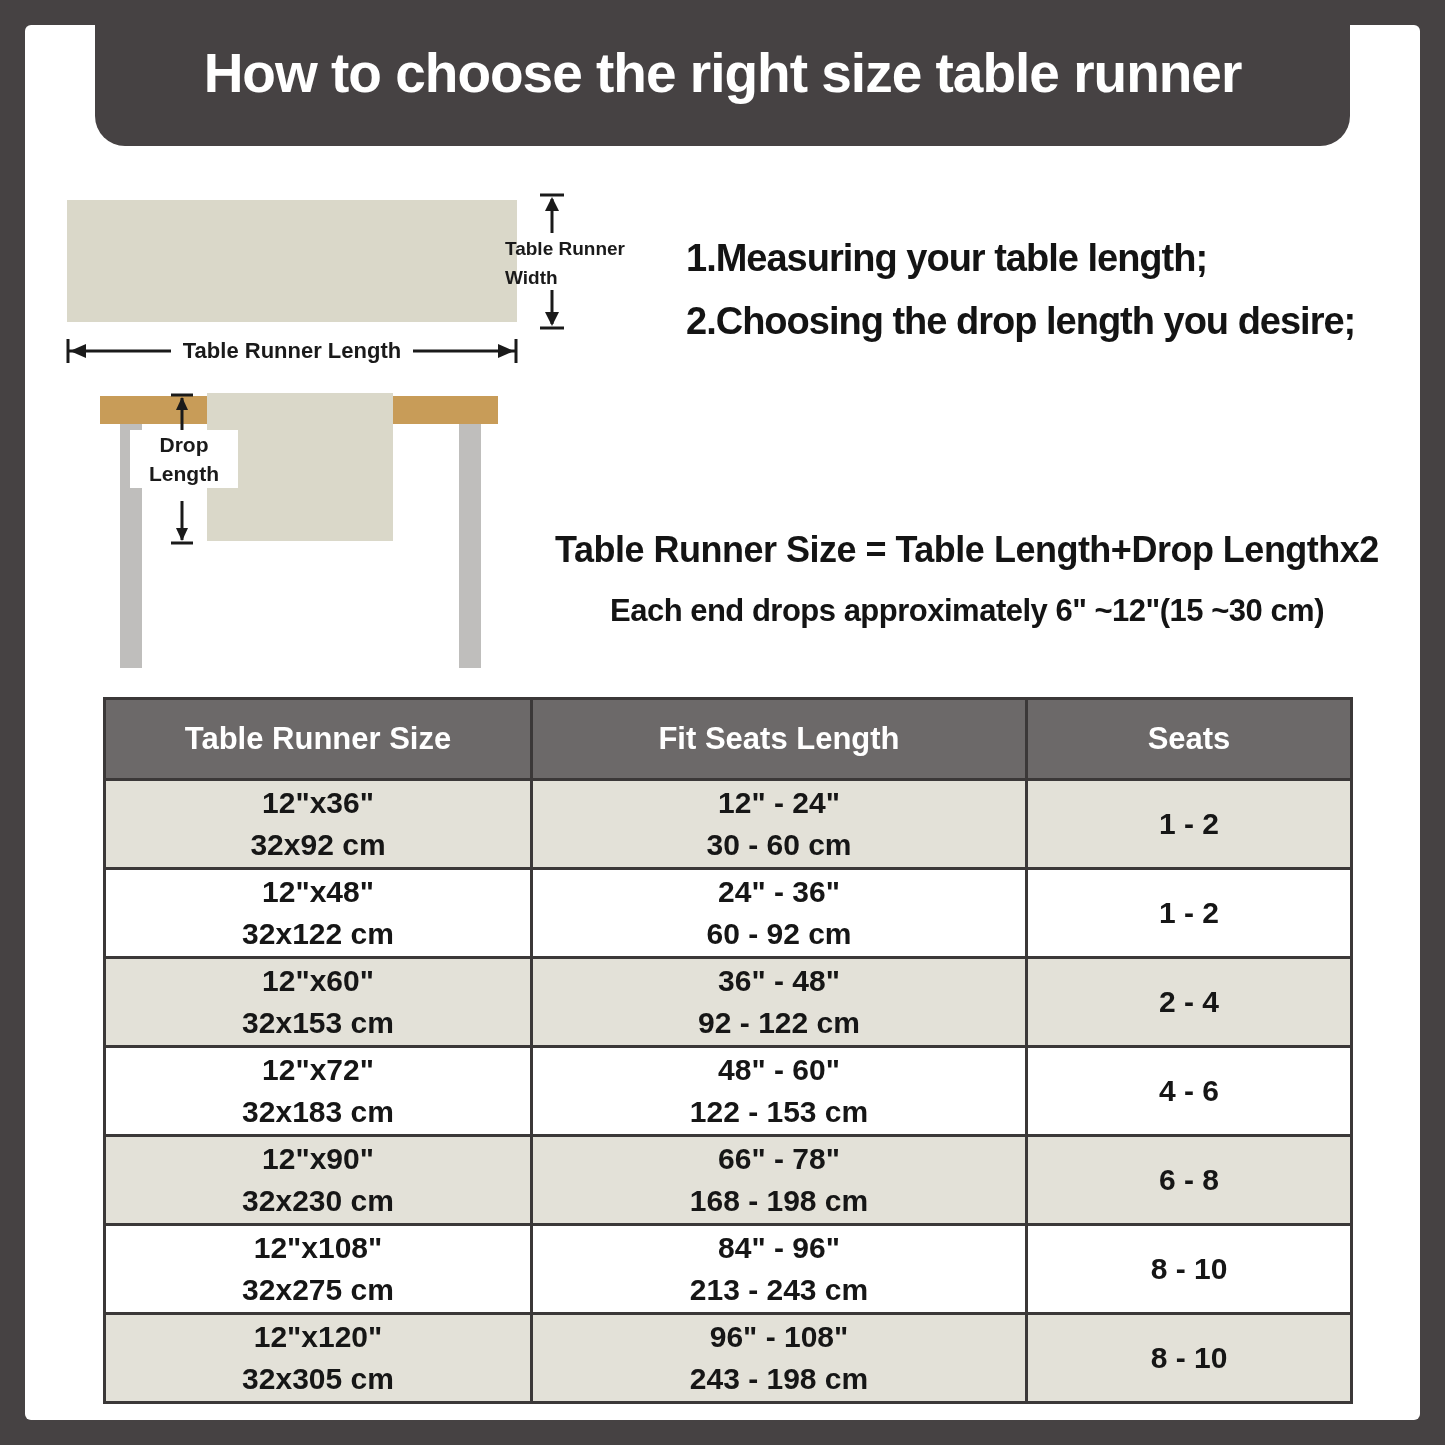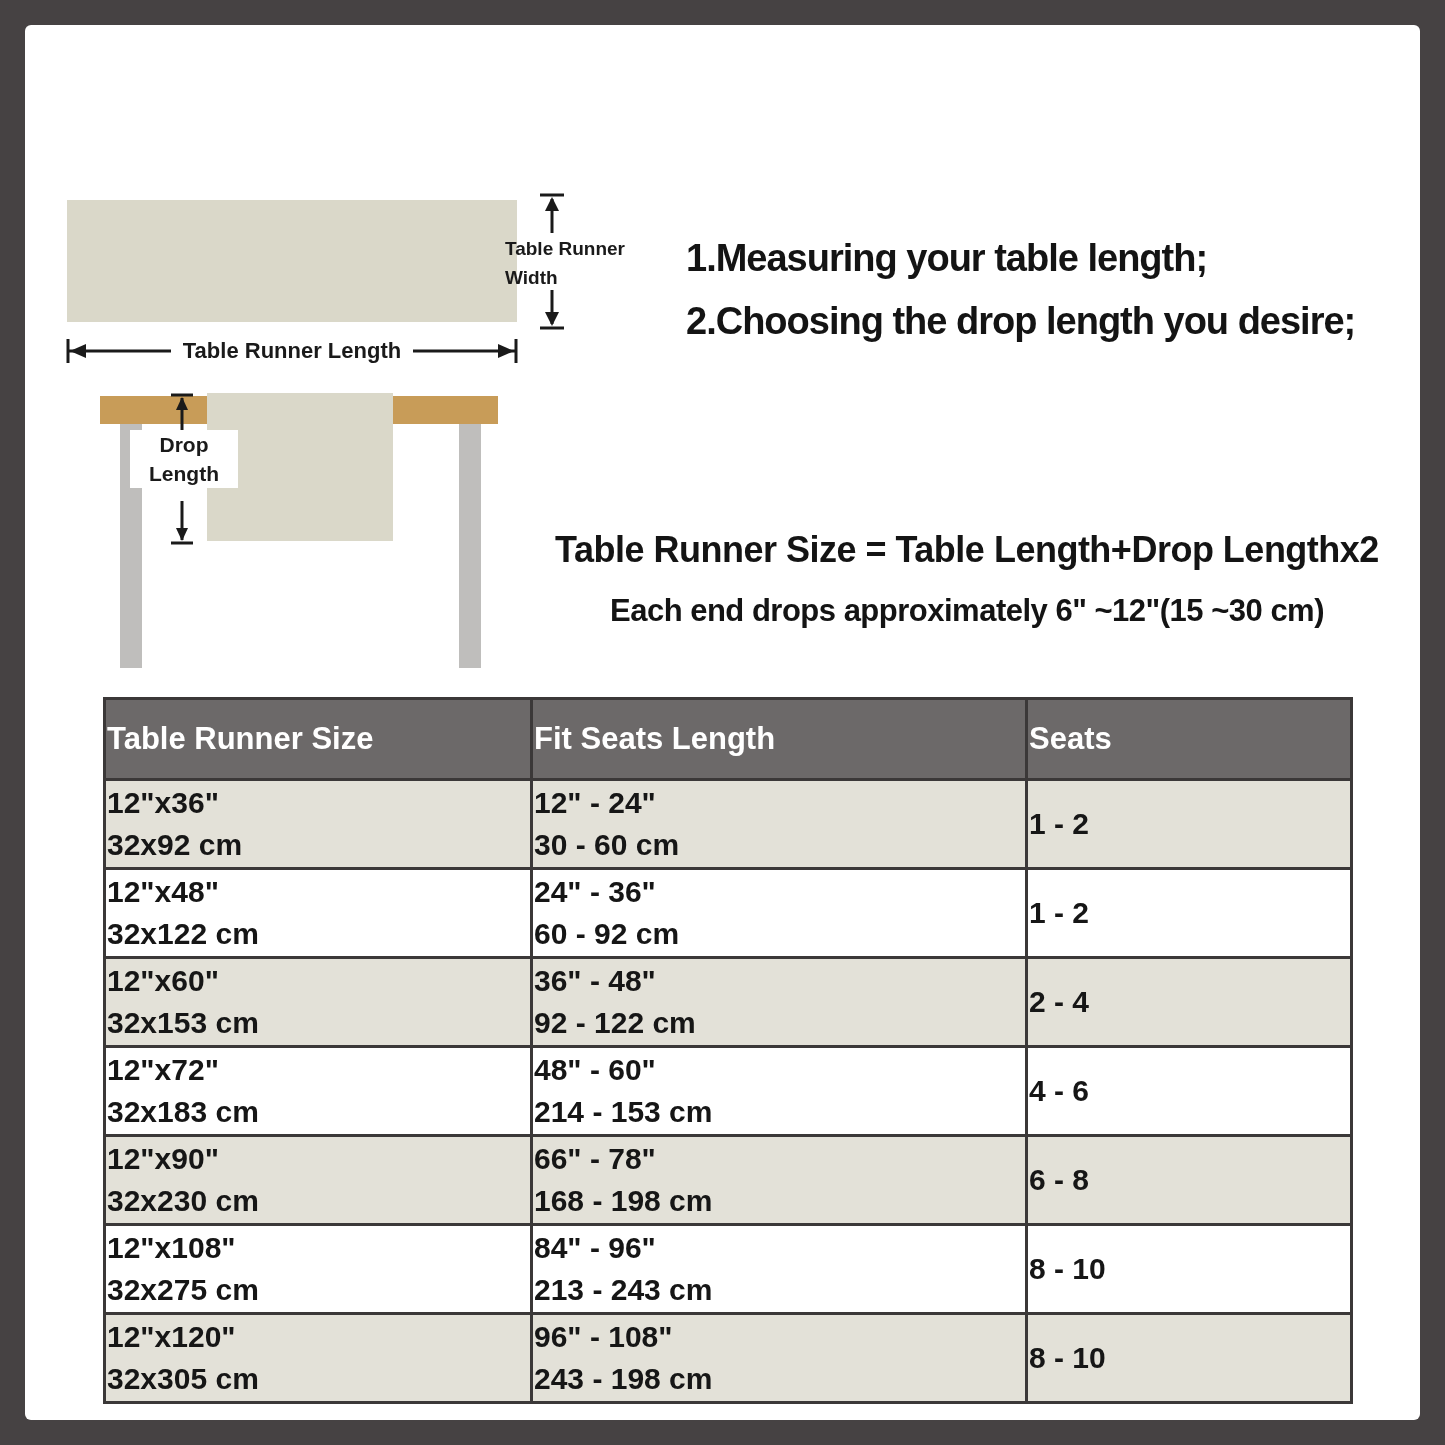--- a/index.html
+++ b/index.html
@@ -64,37 +64,40 @@
   .step3{top:424px;}
   .formula-block{left:460px;top:529px;width:1014px;text-align:center;color:#141414;}
   .formula-line{font-size:36px;letter-spacing:-0.5px;white-space:nowrap;}
   .drops-line{margin-top:22px;font-size:31px;letter-spacing:-0.5px;white-space:nowrap;}
   
   table.size-chart{
     position:absolute;left:103px;top:697px;width:1247px;
     border-collapse:collapse;table-layout:fixed;
   }
   table.size-chart th, table.size-chart td{
-    border:3px solid #3B3838;text-align:left;vertical-align:middle;
+    border:3px solid #3B3838;text-align:center;vertical-align:middle;
   }
   table.size-chart th{
     height:76px;background:#6C6969;color:#ffffff;font-size:31px;
   }
   table.size-chart td{
     height:80px;background:#ffffff;color:#161616;font-size:30px;line-height:42px;
   }
   table.size-chart tr.alt td{background:#E3E1D8;}
   td .cell-line{display:block;}
 </style>
 </head>
 <body>
 
 <div class="canvas">
   <div class="inner-white"></div>
 
+  <div class="banner">
+    <div class="banner-title">How to choose the right size table runner</div>
+  </div>
 
   <div class="abs runner-rect"></div>
 
   <svg class="abs wa wa-top" viewBox="0 0 34 42">
     <line x1="5" y1="2" x2="29" y2="2" stroke-width="3"></line>
     <line x1="17" y1="6" x2="17" y2="40" stroke-width="3"></line>
     <polygon points="17,4 10,18 24,18" fill="#1a1a1a"></polygon>
   </svg>
   <div class="abs width-label">
     <span>Table Runner</span>
@@ -190,21 +193,21 @@
           </td>
         <td>2 - 4</td>
       </tr>
       <tr>
         <td>
             <span class="cell-line">12"x72"</span>
             <span class="cell-line">32x183 cm</span>
           </td>
         <td>
             <span class="cell-line">48" - 60"</span>
-            <span class="cell-line">214 - 153 cm</span>
+            <span class="cell-line">122 - 153 cm</span>
           </td>
         <td>4 - 6</td>
       </tr>
       <tr class="alt">
         <td>
             <span class="cell-line">12"x90"</span>
             <span class="cell-line">32x230 cm</span>
           </td>
         <td>
             <span class="cell-line">66" - 78"</span>

